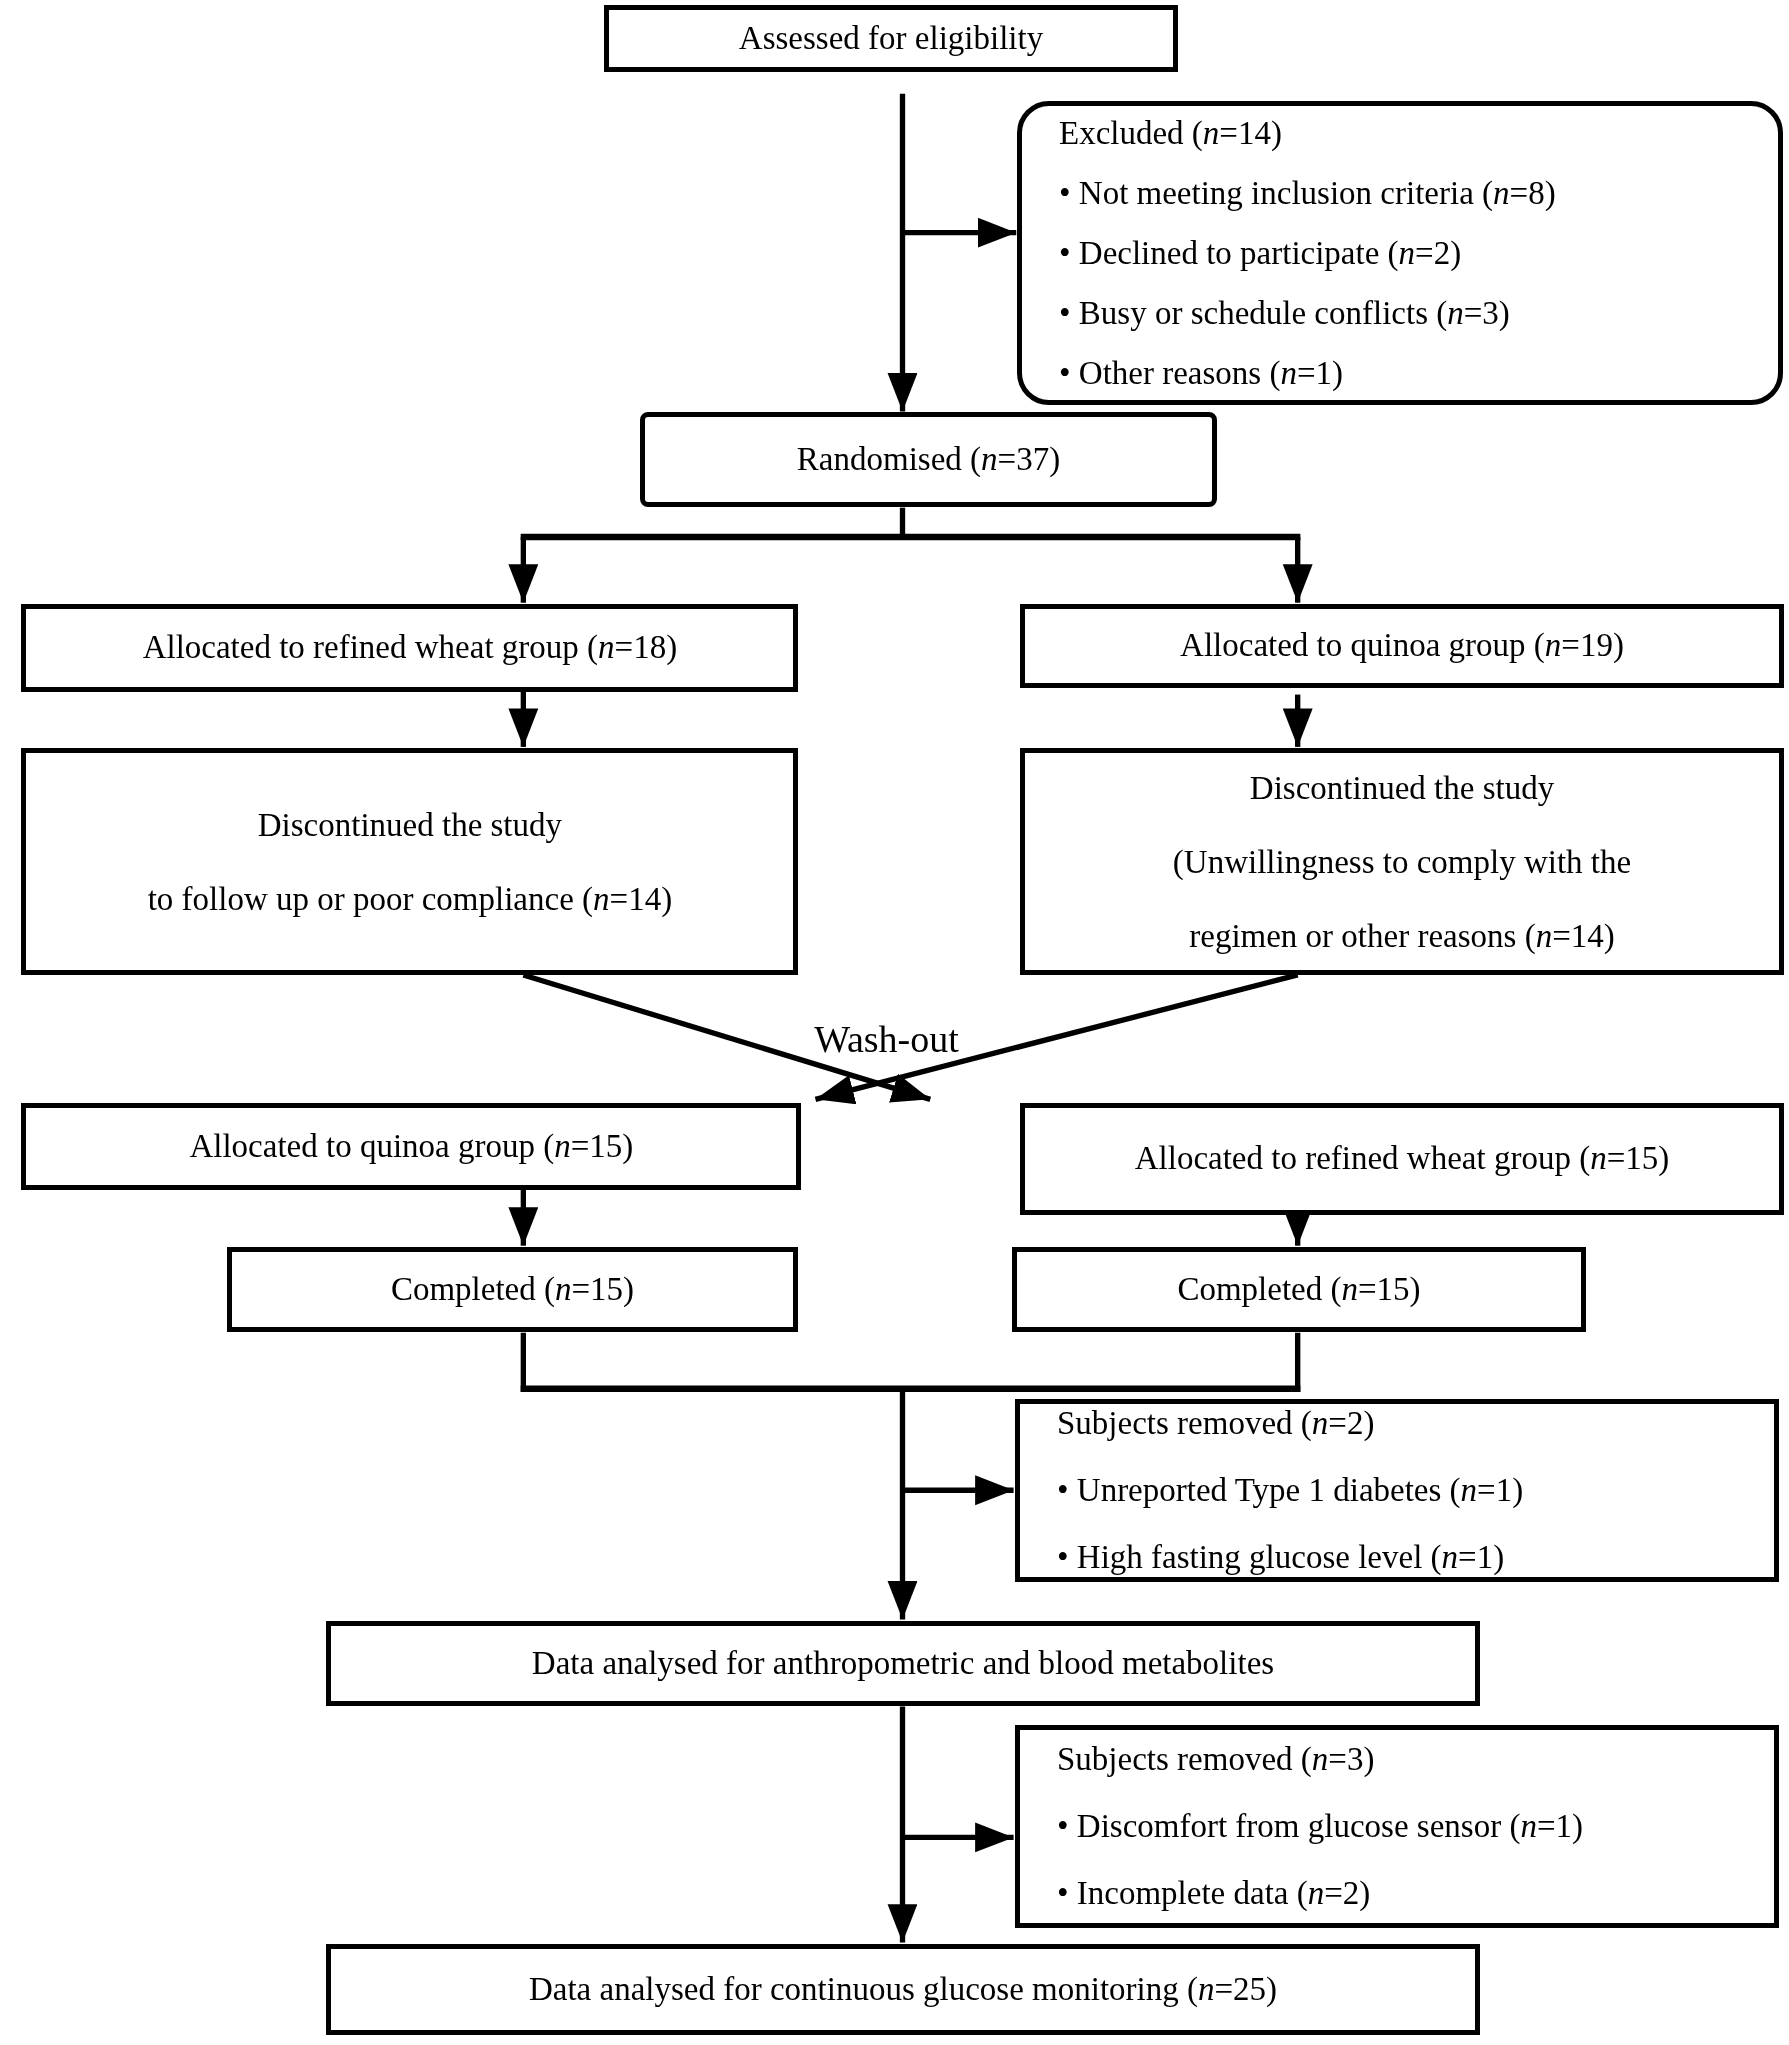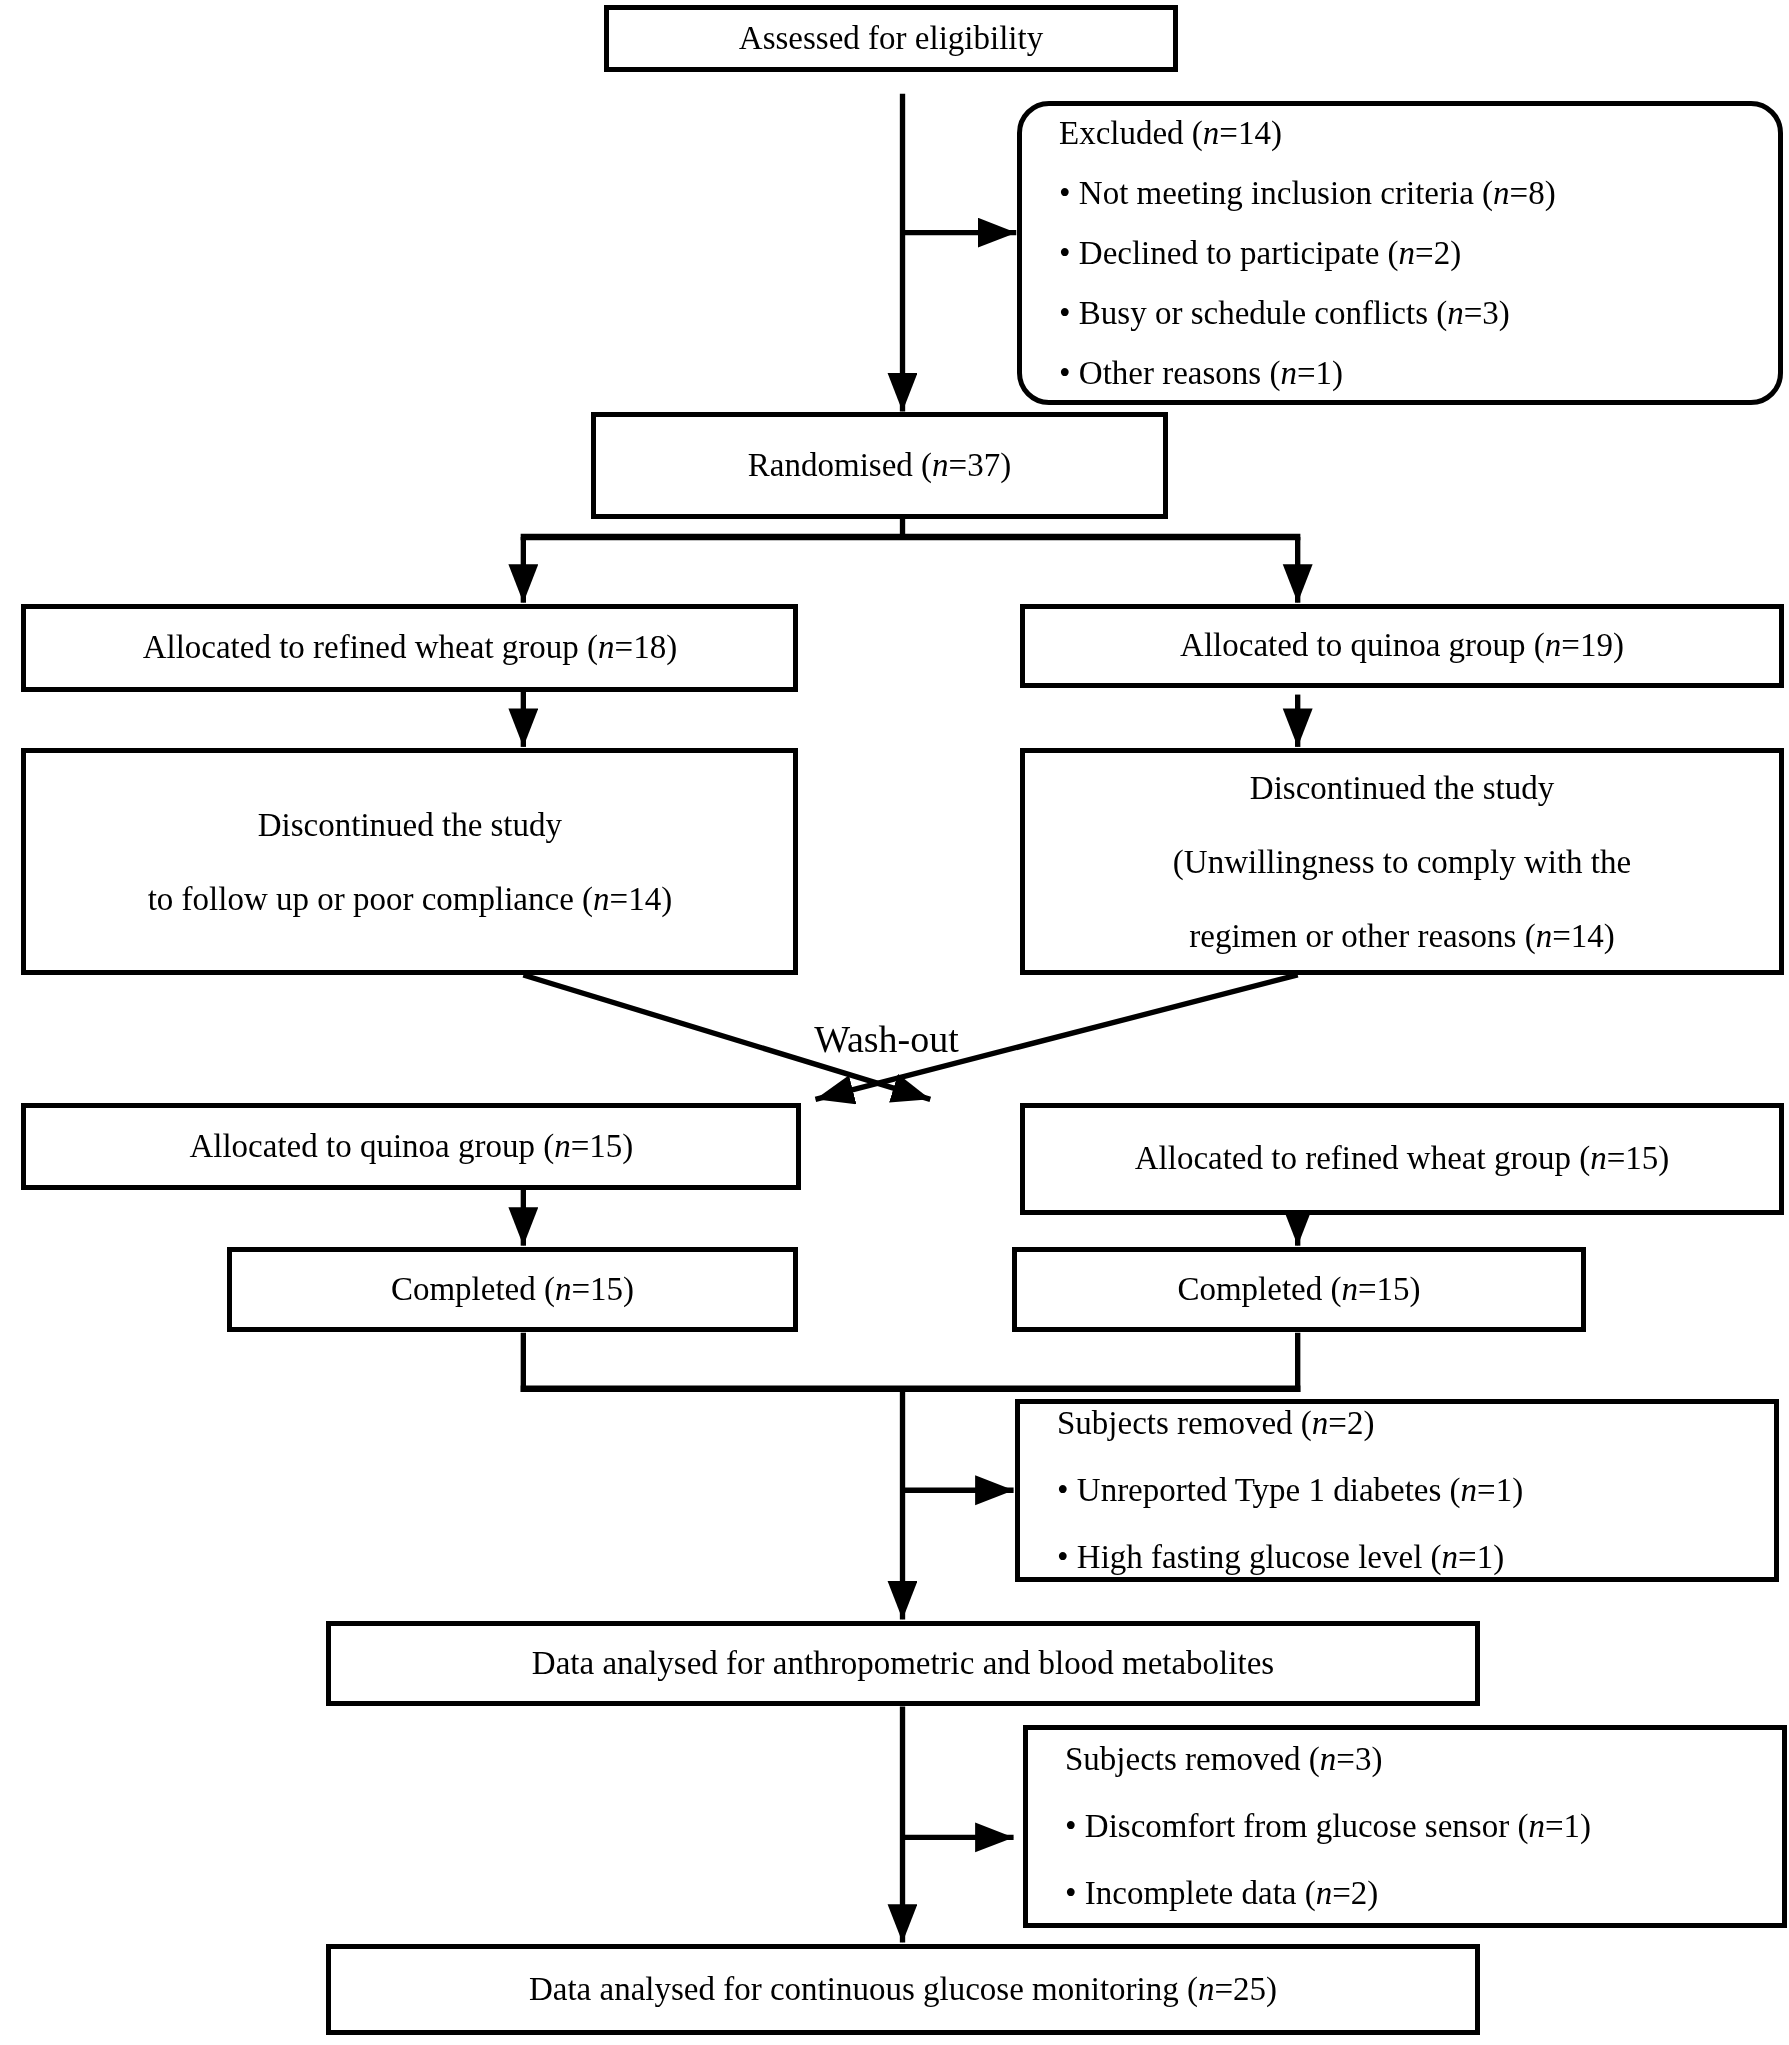--- a/index.html
+++ b/index.html
@@ -63,21 +63,21 @@
   </div>
 
   <div class="box list lh113" style="left:1017px; top:101px; width:766px; height:304px;border-radius:32px;">
     <div class="line">Excluded (<i>n</i>=14)</div>
     <div class="line">• Not meeting inclusion criteria (<i>n</i>=8)</div>
     <div class="line">• Declined to participate (<i>n</i>=2)</div>
     <div class="line">• Busy or schedule conflicts (<i>n</i>=3)</div>
     <div class="line">• Other reasons (<i>n</i>=1)</div>
   </div>
 
-  <div class="box" style="left:591px; top:412px; width:577px; height:107px;">
+  <div class="box" style="left:640px; top:412px; width:577px; height:95px;border-radius:8px;">
     <div class="line">Randomised (<i>n</i>=37)</div>
   </div>
 
   <div class="box" style="left:21.4px; top:604px; width:777px; height:88px;">
     <div class="line">Allocated to refined wheat group (<i>n</i>=18)</div>
   </div>
 
   <div class="box" style="left:1020px; top:604px; width:764px; height:84px;">
     <div class="line">Allocated to quinoa group (<i>n</i>=19)</div>
   </div>
@@ -114,21 +114,21 @@
   <div class="box list lh122" style="left:1015px; top:1399px; width:764px; height:183px;">
     <div class="line">Subjects removed (<i>n</i>=2)</div>
     <div class="line">• Unreported Type 1 diabetes (<i>n</i>=1)</div>
     <div class="line">• High fasting glucose level (<i>n</i>=1)</div>
   </div>
 
   <div class="box" style="left:326px; top:1621px; width:1154px; height:85px;">
     <div class="line">Data analysed for anthropometric and blood metabolites</div>
   </div>
 
-  <div class="box list lh122" style="left:1015px; top:1725px; width:764px; height:203px;margin-left:8px;">
+  <div class="box list lh122" style="left:1015px; top:1725px; width:764px; height:203px;">
     <div class="line">Subjects removed (<i>n</i>=3)</div>
     <div class="line">• Discomfort from glucose sensor (<i>n</i>=1)</div>
     <div class="line">• Incomplete data (<i>n</i>=2)</div>
   </div>
 
   <div class="box" style="left:326px; top:1944px; width:1154px; height:91px;">
     <div class="line">Data analysed for continuous glucose monitoring (<i>n</i>=25)</div>
   </div>
 
 </div>

